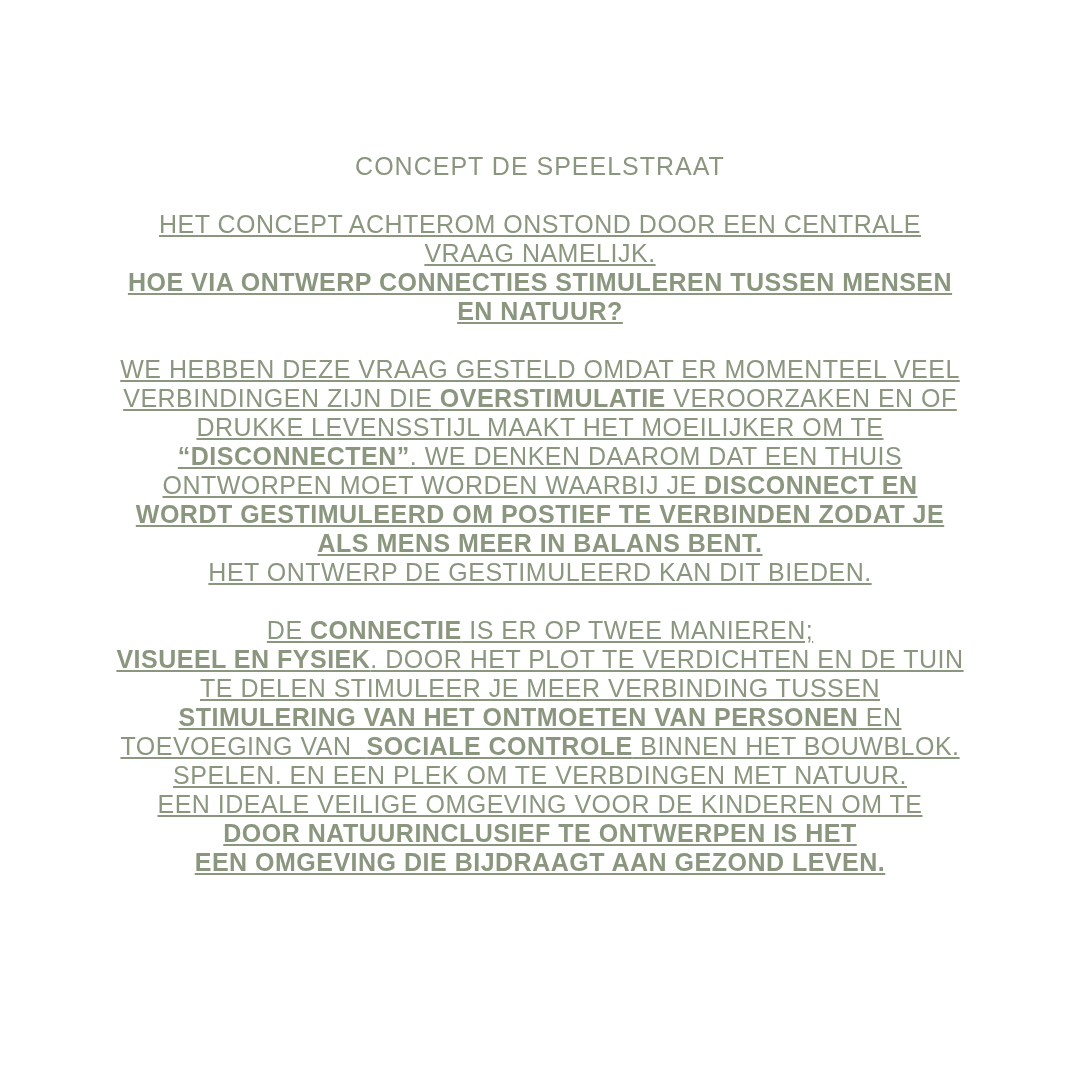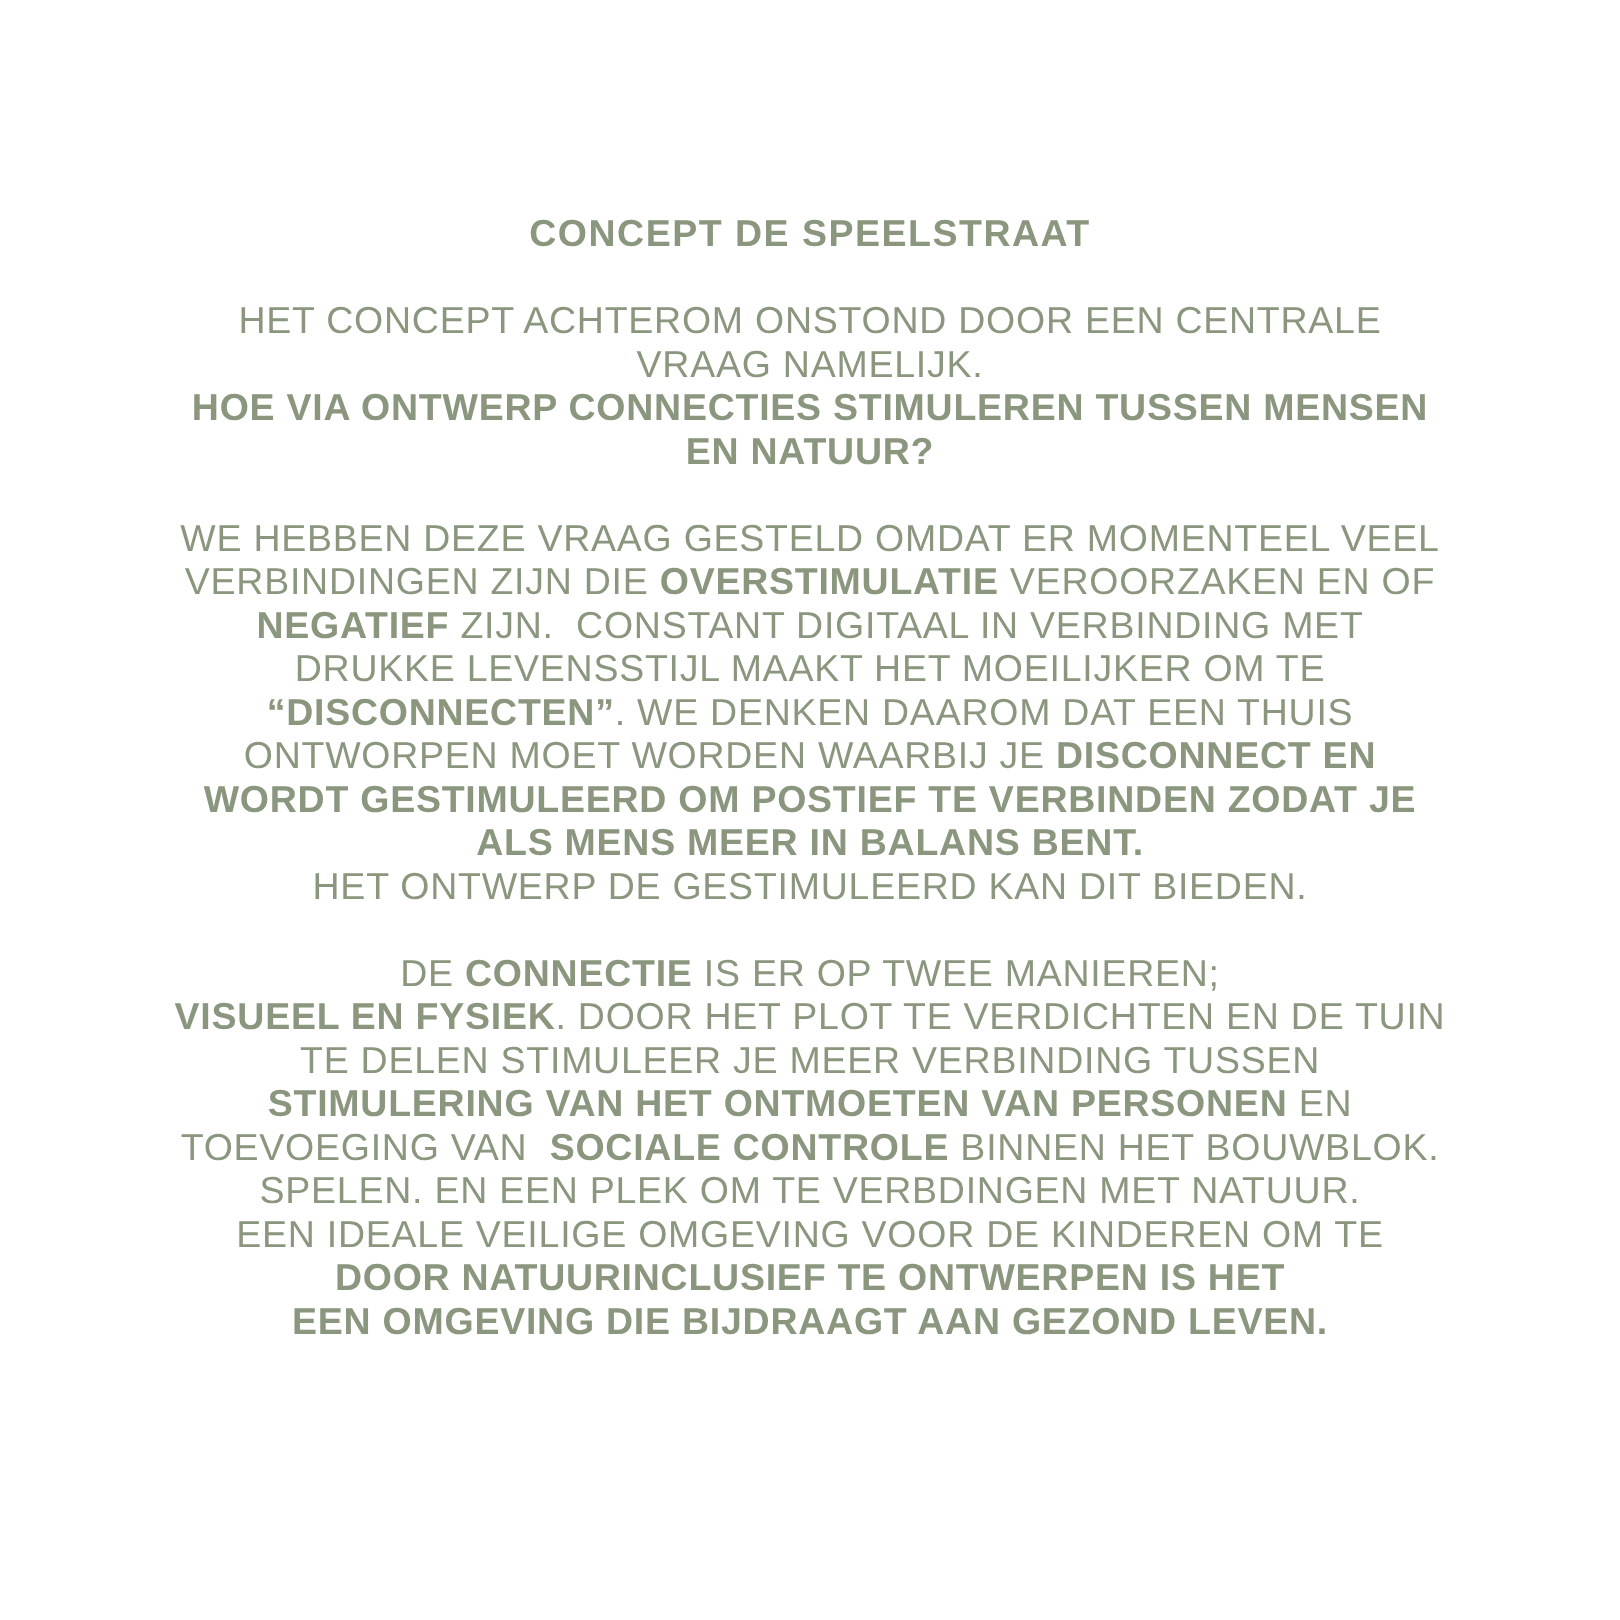--- a/index.html
+++ b/index.html
@@ -21,28 +21,29 @@
     top: 136px;
     left: 50%;
     transform: translateX(-50%);
     width: 940px;
     text-align: center;
     font-size: 25px;
     line-height: 29px;
     letter-spacing: 0.02em;
   }
   .doc-title {
-    margin: 6px 0 29px 0;
+    margin: 16px 0 29px 0;
     font-size: 25px;
     line-height: 29px;
-    font-weight: 700;
+    font-weight: 400;
     letter-spacing: 0.04em;
   }
   .para {
     margin: 0 0 29px 0;
+    text-decoration: underline;
   }
   .para:last-child {
     margin-bottom: 10px;
   }
   .line {
     display: block;
     white-space: pre-wrap;
   }
   .line .bold {
     font-weight: 700;
@@ -57,21 +58,20 @@
     <div id="paragraphs">
         <p class="para">
           <span class="line"><span>HET CONCEPT ACHTEROM ONSTOND DOOR EEN CENTRALE</span></span>
           <span class="line"><span>VRAAG NAMELIJK.</span></span>
           <span class="line"><span class="bold">HOE VIA ONTWERP CONNECTIES STIMULEREN TUSSEN MENSEN</span></span>
           <span class="line"><span class="bold">EN NATUUR?</span></span>
         </p>
         <p class="para">
           <span class="line"><span>WE HEBBEN DEZE VRAAG GESTELD OMDAT ER MOMENTEEL VEEL</span></span>
           <span class="line"><span>VERBINDINGEN ZIJN DIE </span><span class="bold">OVERSTIMULATIE</span><span> VEROORZAKEN EN OF</span></span>
-          <span class="line"><span class="bold">NEGATIEF</span><span> ZIJN.  CONSTANT DIGITAAL IN VERBINDING MET</span></span>
           <span class="line"><span>DRUKKE LEVENSSTIJL MAAKT HET MOEILIJKER OM TE</span></span>
           <span class="line"><span class="bold">“DISCONNECTEN”</span><span>. WE DENKEN DAAROM DAT EEN THUIS</span></span>
           <span class="line"><span>ONTWORPEN MOET WORDEN WAARBIJ JE </span><span class="bold">DISCONNECT EN</span></span>
           <span class="line"><span class="bold">WORDT GESTIMULEERD OM POSTIEF TE VERBINDEN ZODAT JE</span></span>
           <span class="line"><span class="bold">ALS MENS MEER IN BALANS BENT.</span></span>
           <span class="line"><span>HET ONTWERP DE GESTIMULEERD KAN DIT BIEDEN.</span></span>
         </p>
         <p class="para">
           <span class="line"><span>DE </span><span class="bold">CONNECTIE</span><span> IS ER OP TWEE MANIEREN;</span></span>
           <span class="line"><span class="bold">VISUEEL EN FYSIEK</span><span>. DOOR HET PLOT TE VERDICHTEN EN DE TUIN</span></span>

